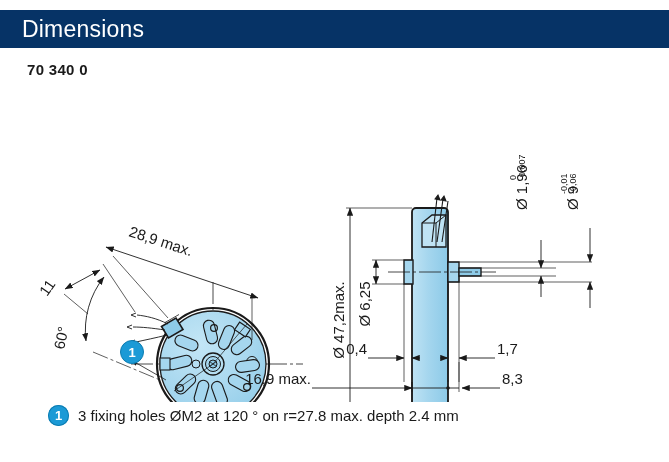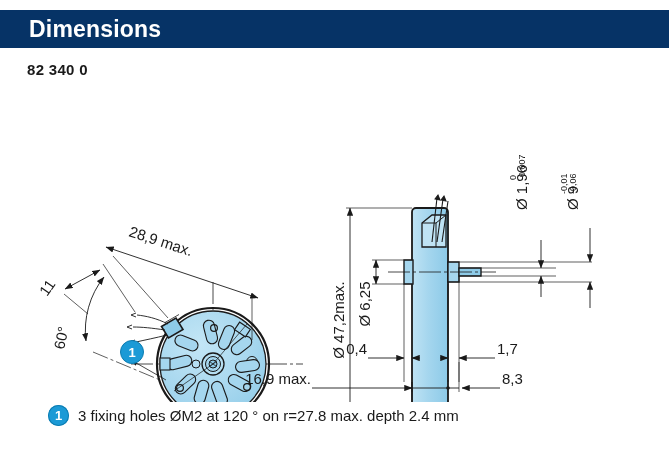--- a/index.html
+++ b/index.html
@@ -28,23 +28,23 @@
     top: 10px;
     width: 669px;
     height: 38px;
     background: #063366;
     display: flex;
     align-items: center;
   }
   .header-title {
     color: #ffffff;
     font-size: 23px;
-    font-weight: bold;
+    font-weight: normal;
     letter-spacing: 0.2px;
-    margin-left: 29px;
+    margin-left: 22px;
   }
   .part-number {
     position: absolute;
     left: 27px;
     top: 61px;
     font-size: 15px;
     font-weight: bold;
     color: #1a1a1a;
     letter-spacing: 0.3px;
   }
@@ -89,21 +89,21 @@
 </style>
 </head>
 <body>
 
 <div class="page">
 
   <div class="header-bar">
     <span class="header-title">Dimensions</span>
   </div>
 
-  <div class="part-number">82 340 0</div>
+  <div class="part-number">70 340 0</div>
 
   <div class="drawing">
     <svg width="669" height="310" viewBox="0 0 669 310" xmlns="http://www.w3.org/2000/svg">
       <defs>
         <marker id="arrHead" markerWidth="9" markerHeight="7" refX="8.6" refY="3.5" orient="auto">
           <polygon points="0,0 9,3.5 0,7" fill="#1a1a1a"></polygon>
         </marker>
         <marker id="arrTail" markerWidth="9" markerHeight="7" refX="0.4" refY="3.5" orient="auto">
           <polygon points="9,0 0,3.5 9,7" fill="#1a1a1a"></polygon>
         </marker>

